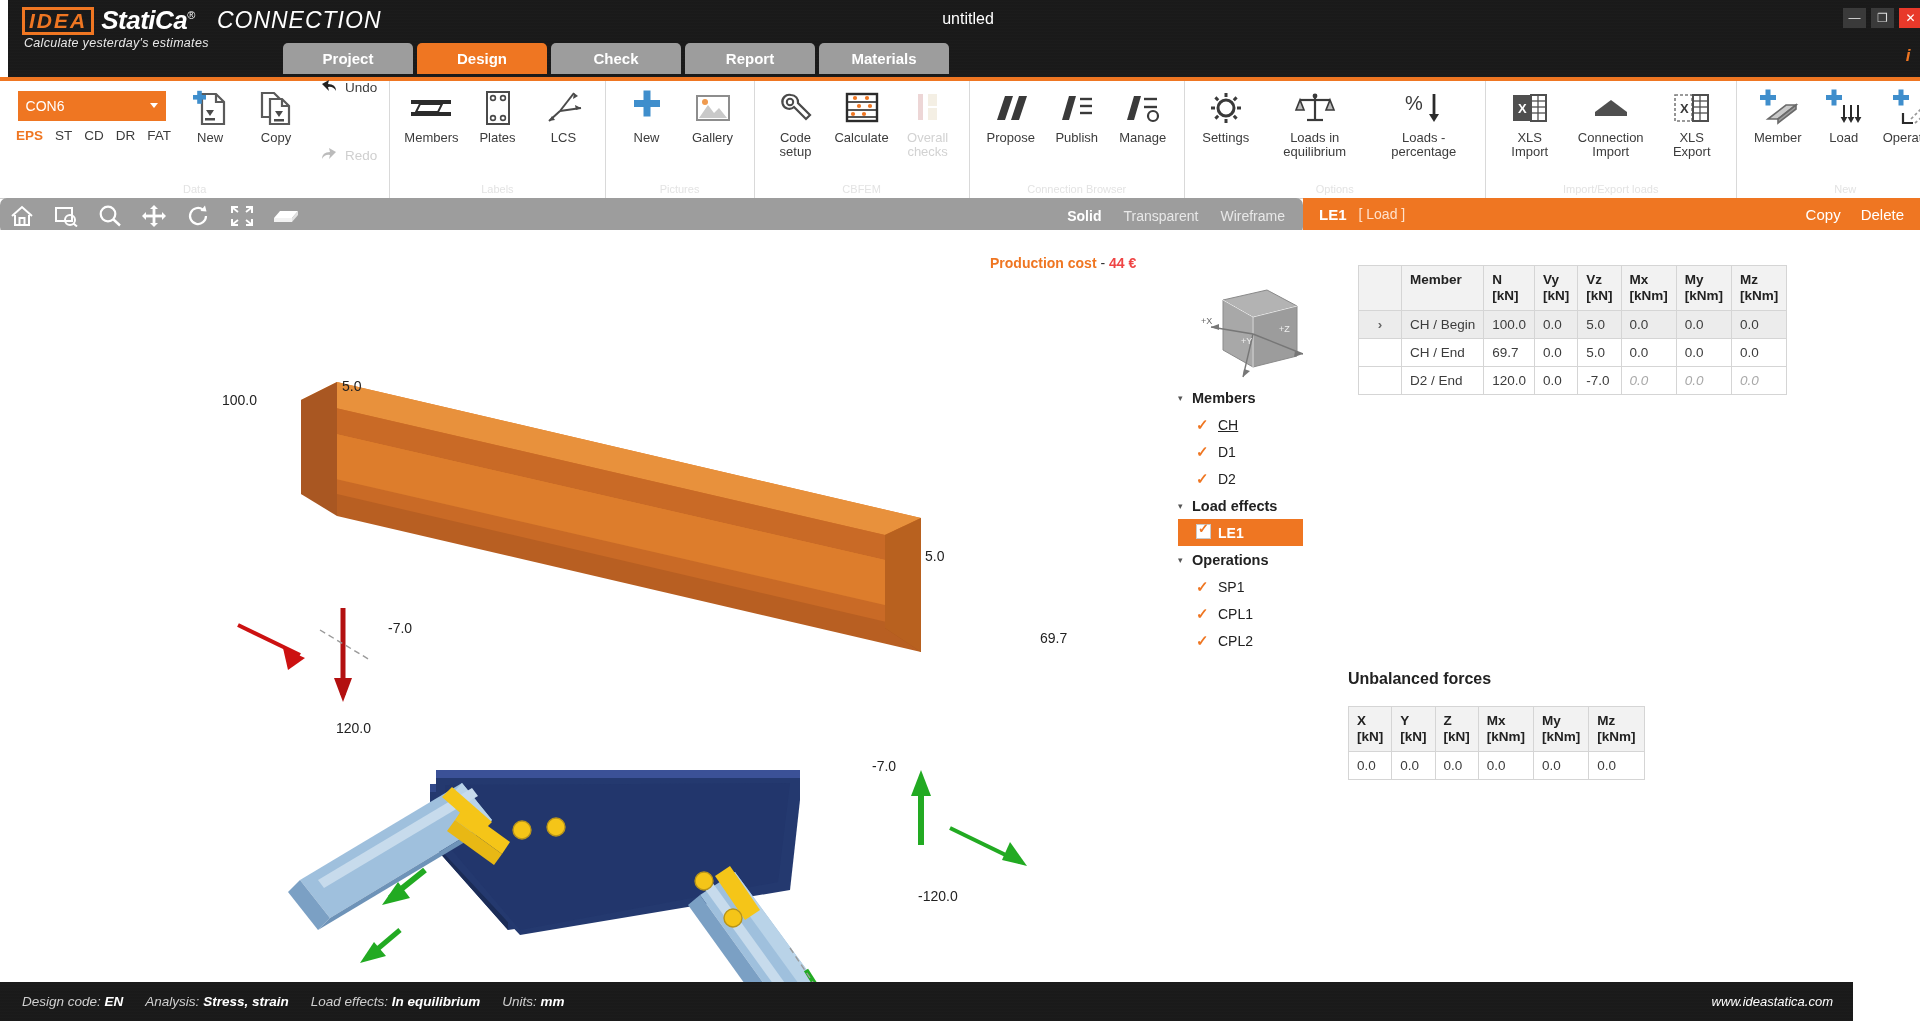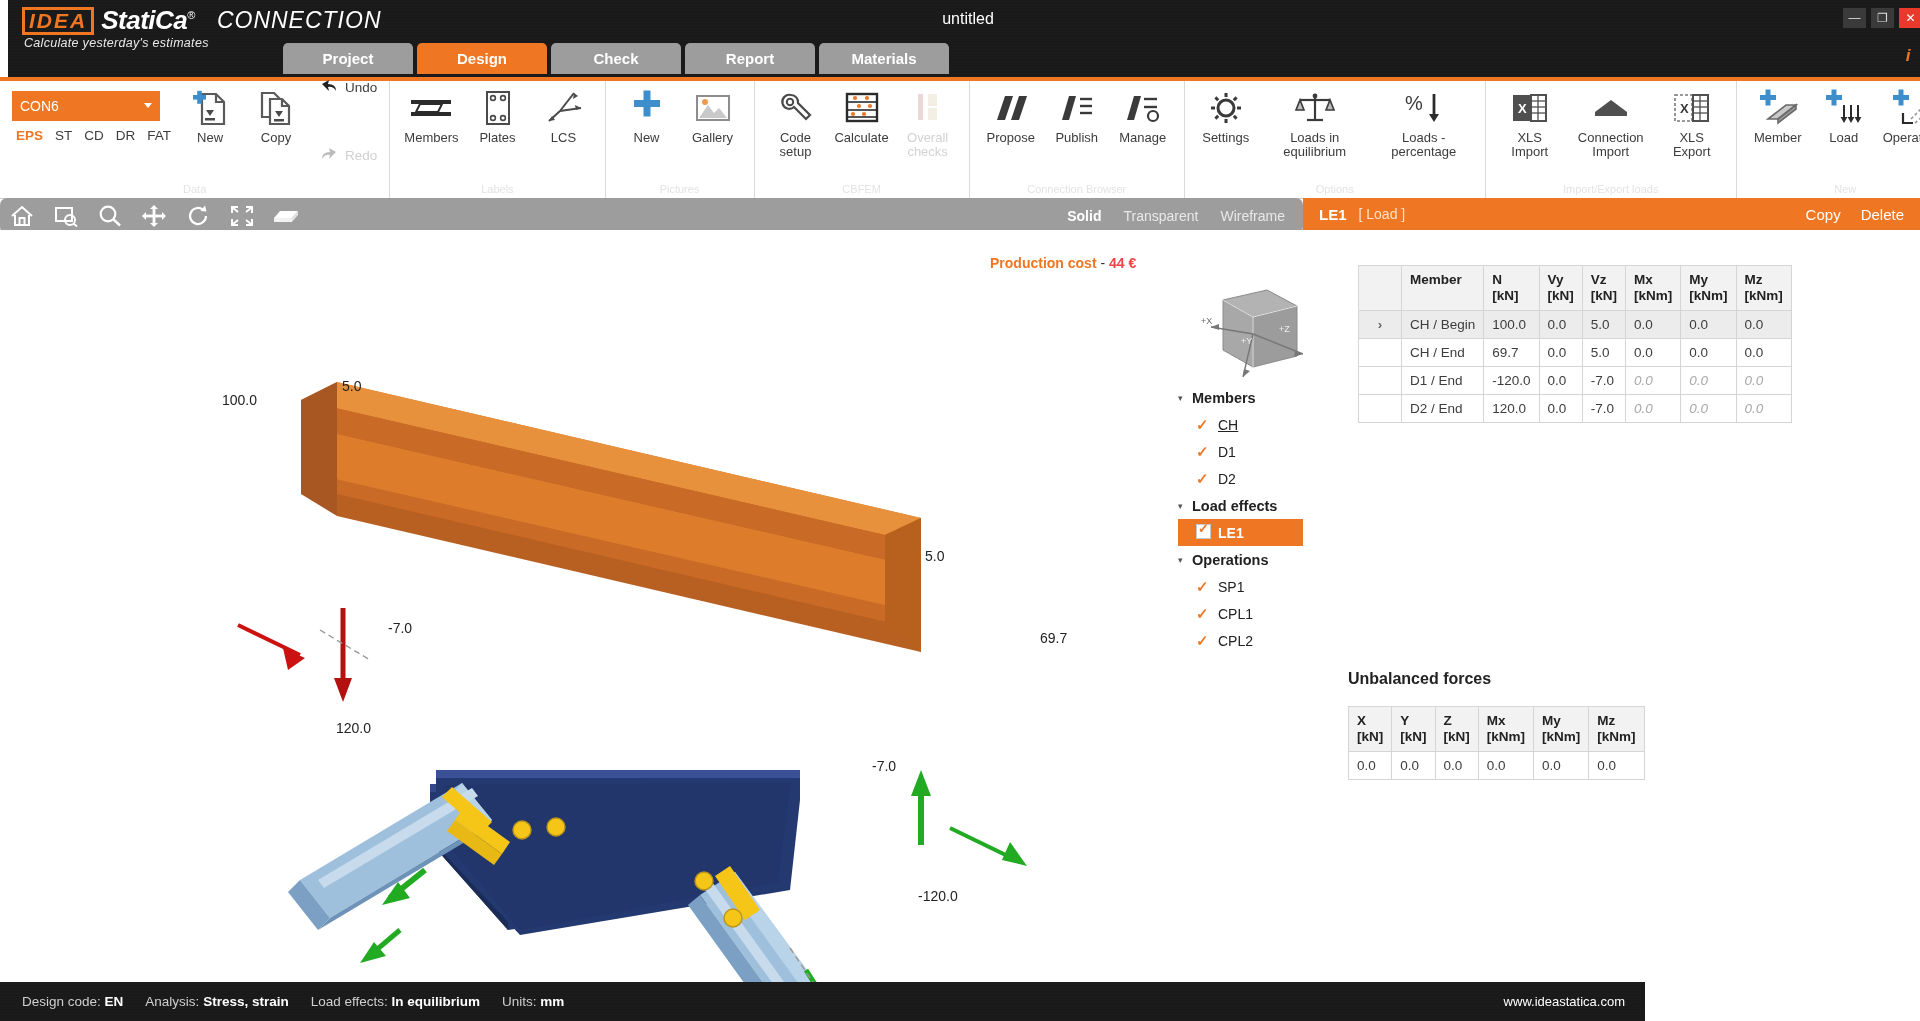--- a/index.html
+++ b/index.html
@@ -129,23 +129,23 @@
   .tbl td.dis{color:#a8a8a8;font-style:italic;}
   .tbl tr.sel td{background:#ececec;}
   .tbl td.exp{width:26px;text-align:center;color:#666;font-weight:bold;}
   .loadtable{position:absolute;left:55px;top:35px;}
   .note{position:absolute;left:45px;top:275px;width:420px;font-size:13.5px;
     color:#6e6e6e;line-height:20px;}
   .ubtitle{position:absolute;left:45px;top:440px;font-size:16px;font-weight:bold;color:#222;}
   .ubtable{position:absolute;left:45px;top:476px;}
 
   
-  .statusbar{position:absolute;left:0;top:982px;width:1645px;height:39px;background:#1b1b1b;
+  .statusbar{position:absolute;left:0;top:982px;width:1853px;height:39px;background:#1b1b1b;
     background-image:repeating-linear-gradient(0deg,#202020 0px,#171717 1px,#1d1d1d 2px,#161616 3px);
-    display:flex;align-items:center;color:#d8d8d8;font-size:13.5px;}
+    display:flex;align-items:center;color:#d8d8d8;font-size:13.5px;font-style:italic;}
   .sitem{margin-left:22px;}
   .sitem .k{color:#cfcfcf;}
   .sitem .v{color:#fff;font-weight:bold;}
   .swww{margin-left:auto;margin-right:20px;color:#fff;font-size:13px;}
 </style>
 </head>
 <body>
 
 <div class="app">
 
@@ -172,21 +172,21 @@
       <div class="mtab">Materials</div>
     </div>
   </div>
 
   <div class="ribbon">
     <div class="ribbon-topline"></div>
     <div class="rib-inner">
 
       <div class="rgroup" style="padding-left:12px;">
         <div class="rgroup-items">
-          <div class="col-stack" style="justify-content:flex-start;padding-top:6px;">
+          <div class="col-stack" style="justify-content:flex-start;padding-top:6px;align-items:center;">
             <div class="combo">
               <span>CON6</span>
               <span class="arr"></span>
             </div>
             <div class="codes">
               <span class="code on">EPS</span>
               <span class="code">ST</span>
               <span class="code">CD</span>
               <span class="code">DR</span>
               <span class="code">FAT</span>
@@ -863,30 +863,20 @@
           <td>CH / End</td>
           <td>69.7</td>
           <td>0.0</td>
           <td>5.0</td>
           <td>0.0</td>
           <td>0.0</td>
           <td>0.0</td>
         </tr>
         <tr>
           <td class="exp"></td>
-          <td>D1 / End</td>
-          <td>-120.0</td>
-          <td>0.0</td>
-          <td>-7.0</td>
-          <td class="dis">0.0</td>
-          <td class="dis">0.0</td>
-          <td class="dis">0.0</td>
-        </tr>
-        <tr>
-          <td class="exp"></td>
           <td>D2 / End</td>
           <td>120.0</td>
           <td>0.0</td>
           <td>-7.0</td>
           <td class="dis">0.0</td>
           <td class="dis">0.0</td>
           <td class="dis">0.0</td>
         </tr>
       </tbody>
     </table>

